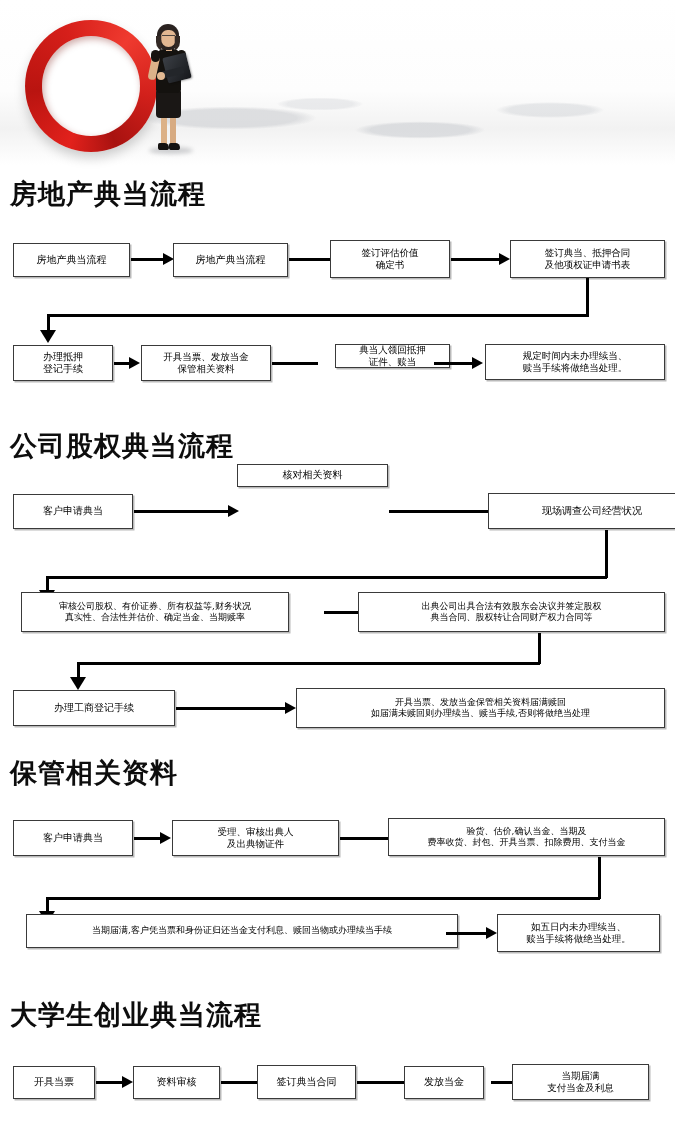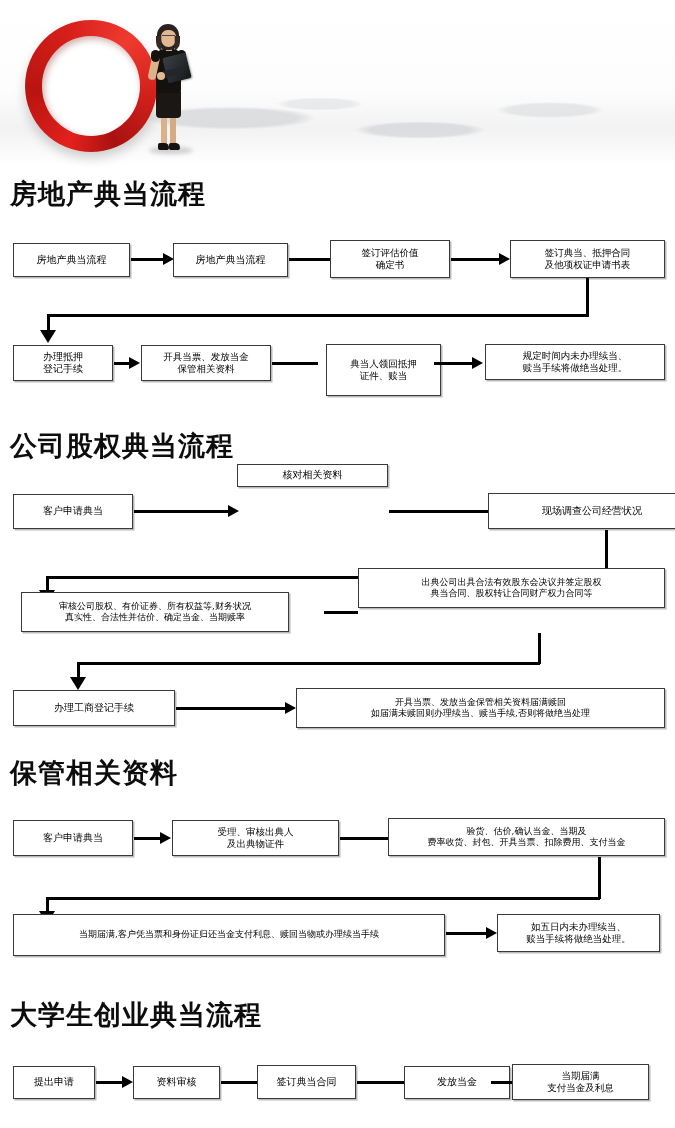--- a/index.html
+++ b/index.html
@@ -164,21 +164,21 @@
 <div class="ln v2" style="left:47px;top:314px;height:18px"></div>
 <div class="arr-d" style="left:40px;top:330px"></div>
 
 <div class="box" style="left:13px;top:345px;width:100px;height:36px">办理抵押<br>登记手续</div>
 <div class="ln h2" style="left:114px;top:362px;width:17px"></div>
 <div class="arr-r" style="left:129px;top:357px"></div>
 
 <div class="box tight" style="left:141px;top:345px;width:130px;height:36px">开具当票、发放当金<br>保管相关资料</div>
 <div class="ln h2" style="left:272px;top:362px;width:46px"></div>
 
-<div class="box tight" style="left:326px;top:344px;width:115px;height:52px">典当人领回抵押<br>证件、赎当</div>
+<div class="box tight" style="left:335px;top:344px;width:115px;height:24px">典当人领回抵押<br>证件、赎当</div>
 <div class="ln h2" style="left:434px;top:362px;width:40px"></div>
 <div class="arr-r" style="left:472px;top:357px"></div>
 
 <div class="box tight" style="left:485px;top:344px;width:180px;height:36px">规定时间内未办理续当、<br>赎当手续将做绝当处理。</div>
 
 <div class="sec-head" style="top:428px">公司股权典当流程</div>
 
 <div class="box" style="left:13px;top:494px;width:120px;height:35px">客户申请典当</div>
 <div class="ln h2" style="left:134px;top:510px;width:96px"></div>
 <div class="arr-r" style="left:228px;top:505px"></div>
@@ -188,21 +188,21 @@
 
 <div class="box" style="left:488px;top:493px;width:208px;height:36px">现场调查公司经营状况</div>
 
 <div class="ln v2" style="left:605px;top:530px;height:48px"></div>
 <div class="ln h2" style="left:46px;top:576px;width:561px"></div>
 <div class="ln v2" style="left:46px;top:576px;height:16px"></div>
 <div class="arr-d" style="left:39px;top:590px"></div>
 
 <div class="box xs" style="left:21px;top:592px;width:268px;height:40px">审核公司股权、有价证券、所有权益等,财务状况<br>真实性、合法性并估价、确定当金、当期赎率</div>
 <div class="ln h2" style="left:324px;top:611px;width:34px"></div>
-<div class="box xs" style="left:358px;top:568px;width:307px;height:40px">出典公司出具合法有效股东会决议并签定股权<br>典当合同、股权转让合同财产权力合同等</div>
+<div class="box xs" style="left:358px;top:592px;width:307px;height:40px">出典公司出具合法有效股东会决议并签定股权<br>典当合同、股权转让合同财产权力合同等</div>
 
 <div class="ln v2" style="left:538px;top:633px;height:31px"></div>
 <div class="ln h2" style="left:77px;top:662px;width:463px"></div>
 <div class="ln v2" style="left:77px;top:662px;height:17px"></div>
 <div class="arr-d" style="left:70px;top:677px"></div>
 
 <div class="box" style="left:13px;top:690px;width:162px;height:36px">办理工商登记手续</div>
 <div class="ln h2" style="left:176px;top:707px;width:111px"></div>
 <div class="arr-r" style="left:285px;top:702px"></div>
 <div class="box xs" style="left:296px;top:688px;width:369px;height:40px">开具当票、发放当金保管相关资料届满赎回<br>如届满未赎回则办理续当、赎当手续,否则将做绝当处理</div>
@@ -216,34 +216,34 @@
 <div class="box tight" style="left:172px;top:820px;width:167px;height:36px">受理、审核出典人<br>及出典物证件</div>
 <div class="ln h2" style="left:340px;top:837px;width:50px"></div>
 
 <div class="box xs" style="left:388px;top:818px;width:277px;height:38px">验货、估价,确认当金、当期及<br>费率收货、封包、开具当票、扣除费用、支付当金</div>
 
 <div class="ln v2" style="left:598px;top:857px;height:42px"></div>
 <div class="ln h2" style="left:46px;top:897px;width:554px"></div>
 <div class="ln v2" style="left:46px;top:897px;height:16px"></div>
 <div class="arr-d" style="left:39px;top:911px"></div>
 
-<div class="box xs" style="left:13px;top:914px;width:432px;height:42px">当期届满,客户凭当票和身份证归还当金支付利息、赎回当物或办理续当手续</div>
+<div class="box xs" style="left:26px;top:914px;width:432px;height:34px">当期届满,客户凭当票和身份证归还当金支付利息、赎回当物或办理续当手续</div>
 <div class="ln h2" style="left:446px;top:932px;width:42px"></div>
 <div class="arr-r" style="left:486px;top:927px"></div>
 <div class="box tight" style="left:497px;top:914px;width:163px;height:38px">如五日内未办理续当、<br>赎当手续将做绝当处理。</div>
 
 <div class="sec-head" style="top:997px">大学生创业典当流程</div>
 
-<div class="box" style="left:13px;top:1066px;width:82px;height:33px">提出申请</div>
+<div class="box" style="left:13px;top:1066px;width:82px;height:33px">开具当票</div>
 <div class="ln h2" style="left:96px;top:1081px;width:28px"></div>
 <div class="arr-r" style="left:122px;top:1076px"></div>
 
 <div class="box" style="left:133px;top:1066px;width:87px;height:33px">资料审核</div>
 <div class="ln h2" style="left:221px;top:1081px;width:36px"></div>
 
 <div class="box" style="left:257px;top:1065px;width:99px;height:34px">签订典当合同</div>
 <div class="ln h2" style="left:357px;top:1081px;width:47px"></div>
 
-<div class="box" style="left:404px;top:1066px;width:106px;height:33px">发放当金</div>
+<div class="box" style="left:404px;top:1066px;width:80px;height:33px">发放当金</div>
 <div class="ln h2" style="left:491px;top:1081px;width:30px"></div>
 <div class="arr-r" style="left:519px;top:1076px"></div>
 
 <div class="box tight" style="left:512px;top:1064px;width:137px;height:36px">当期届满<br>支付当金及利息</div>
 
 </body></html>

